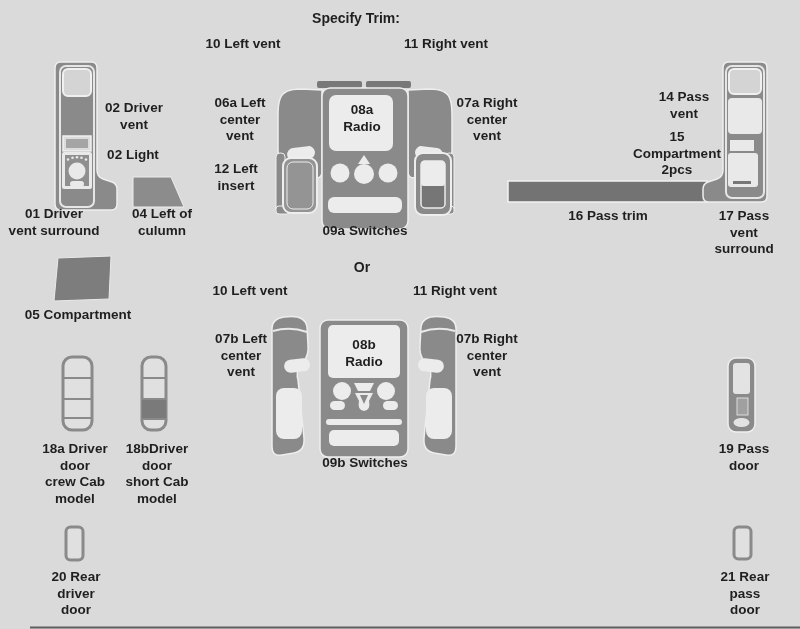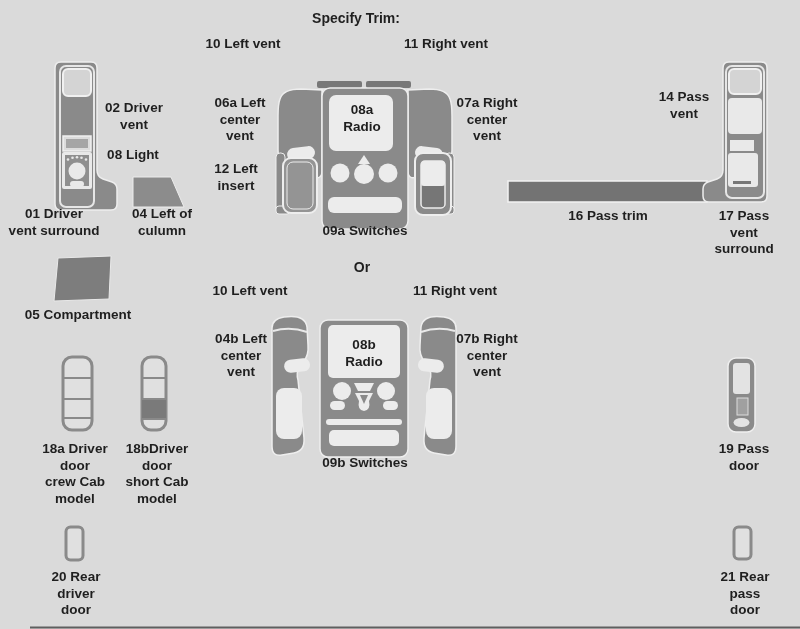--- a/index.html
+++ b/index.html
@@ -139,50 +139,53 @@
 
   <rect x="30" y="626.5" width="770" height="2" fill="#5f5f5f"></rect>
 </svg>
 
   <div class="lbl bold" style="left:356px;top:10px">Specify Trim:</div>
   <div class="lbl" style="left:243px;top:36px">10 Left vent</div>
   <div class="lbl" style="left:446px;top:36px">11 Right vent</div>
 
   <div class="lbl" style="left:134px;top:100px">02 Driver
 vent</div>
-  <div class="lbl" style="left:133px;top:147px">08 Light</div>
+  <div class="lbl" style="left:133px;top:147px">02 Light</div>
   <div class="lbl" style="left:54px;top:206px">01 Driver
 vent surround</div>
   <div class="lbl" style="left:162px;top:206px">04 Left of
 culumn</div>
 
   <div class="lbl" style="left:240px;top:95px">06a Left
 center
 vent</div>
   <div class="lbl" style="left:362px;top:102px">08a
 Radio</div>
   <div class="lbl" style="left:487px;top:95px">07a Right
 center
 vent</div>
   <div class="lbl" style="left:236px;top:161px">12 Left
 insert</div>
   <div class="lbl" style="left:365px;top:223px">09a Switches</div>
 
   <div class="lbl" style="left:684px;top:89px">14 Pass
 vent</div>
+  <div class="lbl" style="left:677px;top:129px">15
+Compartment
+2pcs</div>
   <div class="lbl" style="left:608px;top:208px">16 Pass trim</div>
   <div class="lbl" style="left:744px;top:208px">17 Pass
 vent surround</div>
 
   <div class="lbl" style="left:78px;top:307px">05 Compartment</div>
   <div class="lbl bold" style="left:362px;top:259px">Or</div>
   <div class="lbl" style="left:250px;top:283px">10 Left vent</div>
   <div class="lbl" style="left:455px;top:283px">11 Right vent</div>
 
-  <div class="lbl" style="left:241px;top:331px">04b Left
+  <div class="lbl" style="left:241px;top:331px">07b Left
 center
 vent</div>
   <div class="lbl" style="left:364px;top:337px">08b
 Radio</div>
   <div class="lbl" style="left:487px;top:331px">07b Right
 center
 vent</div>
   <div class="lbl" style="left:365px;top:455px">09b Switches</div>
 
   <div class="lbl" style="left:75px;top:441px">18a Driver

